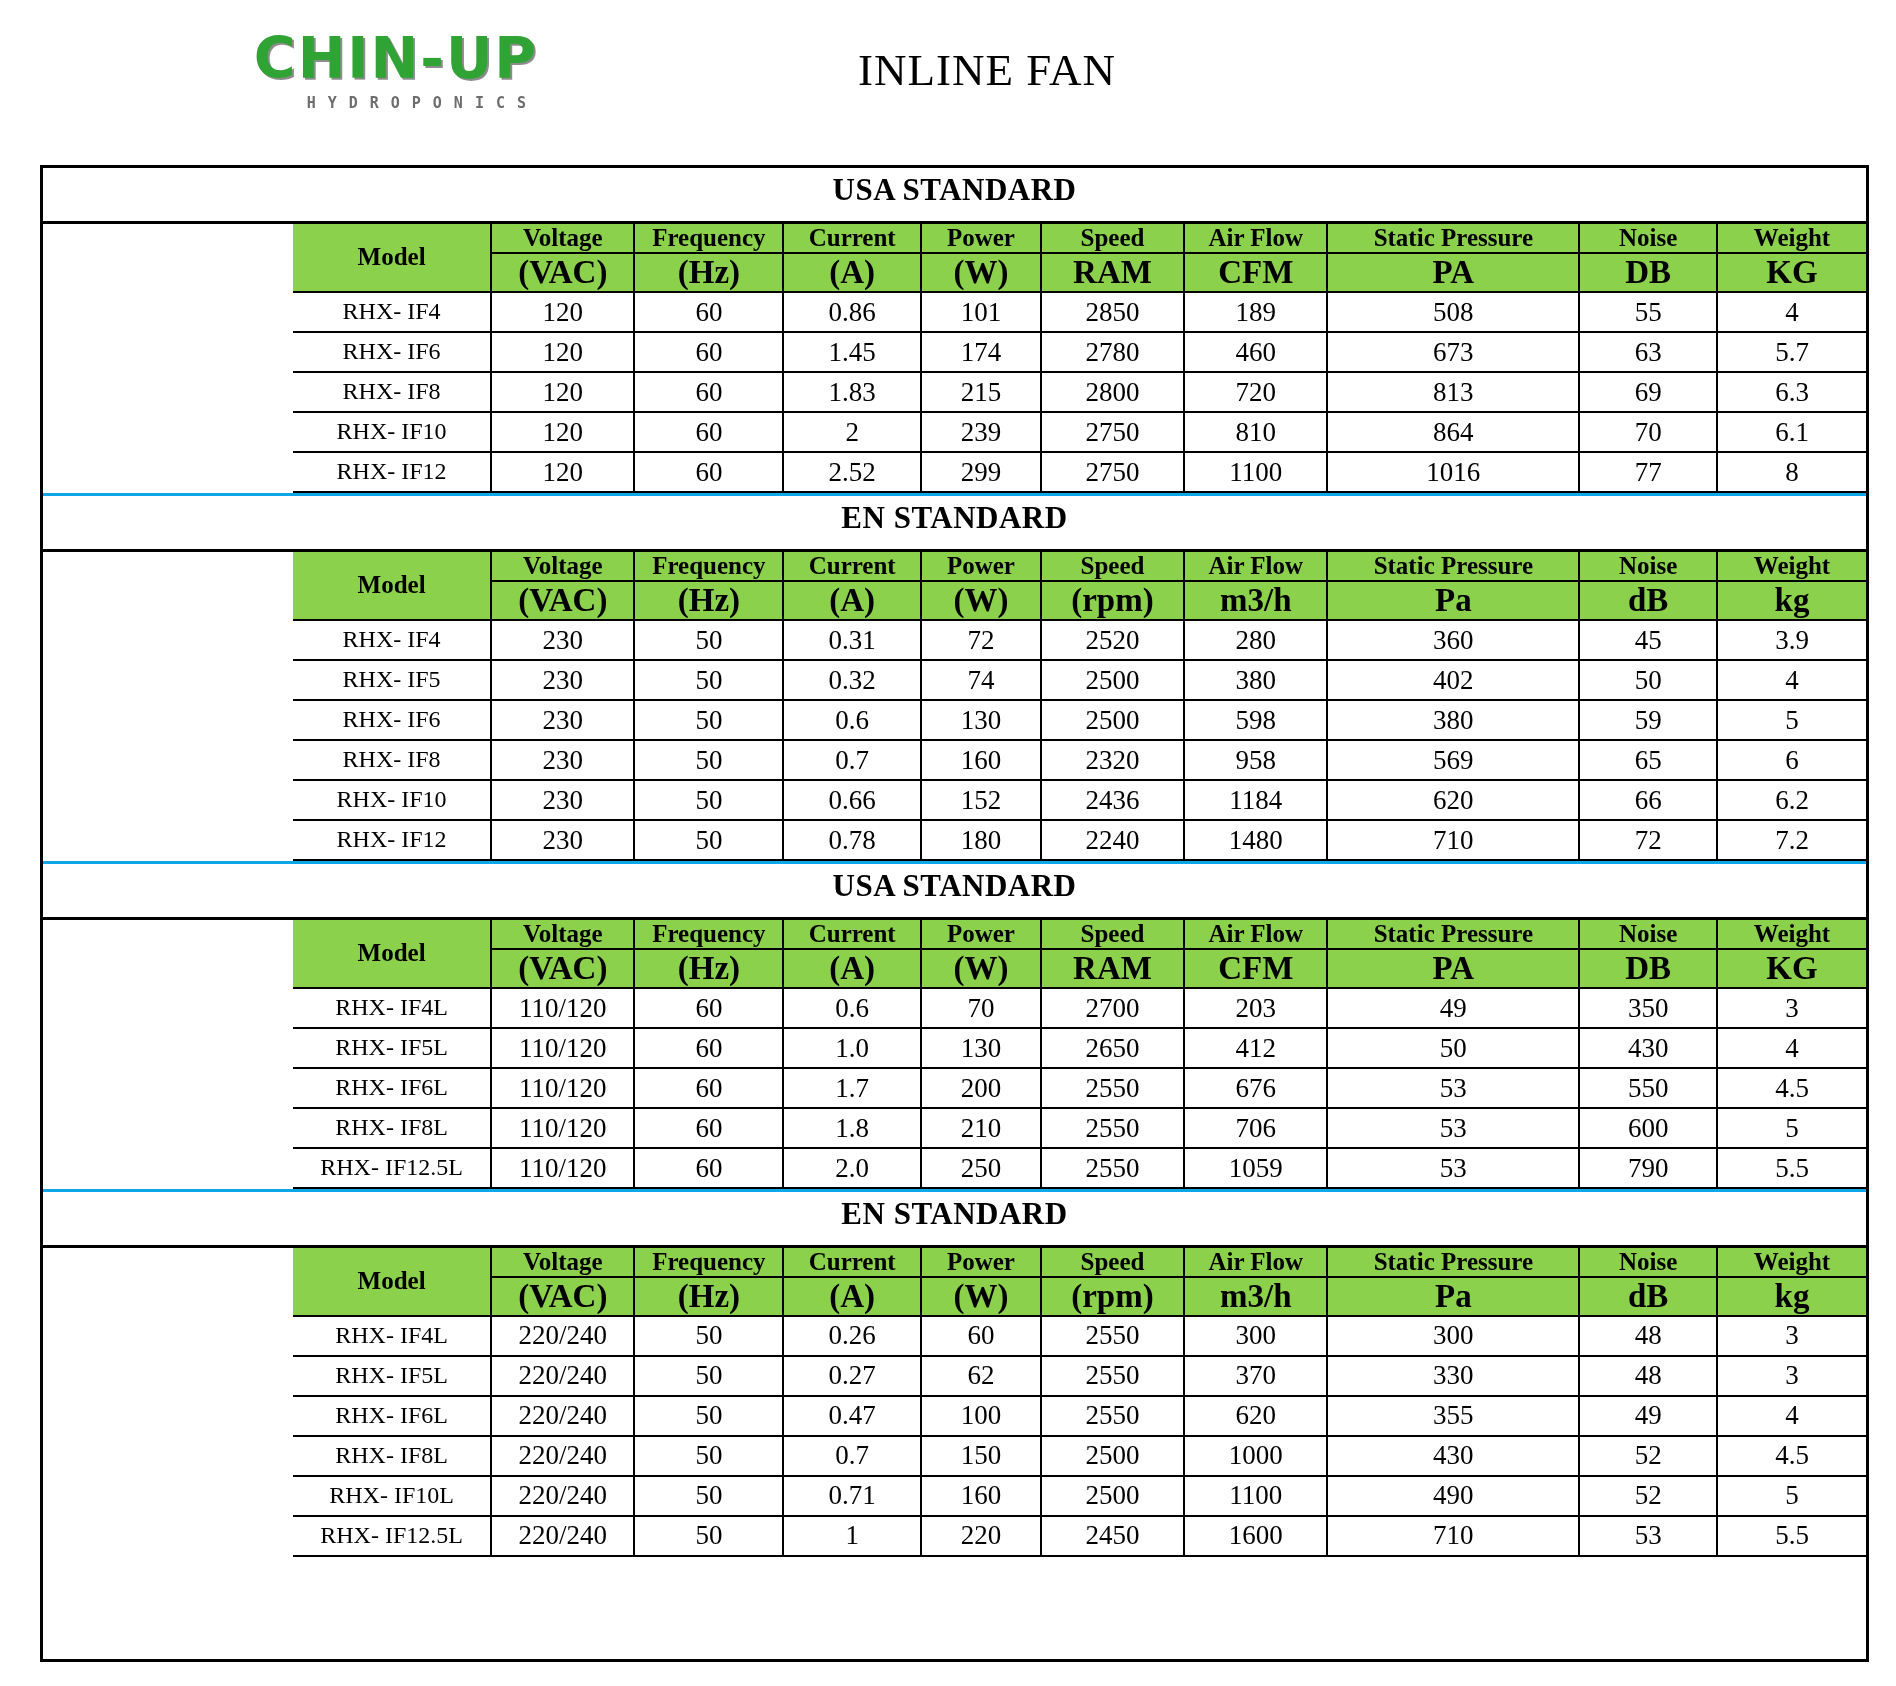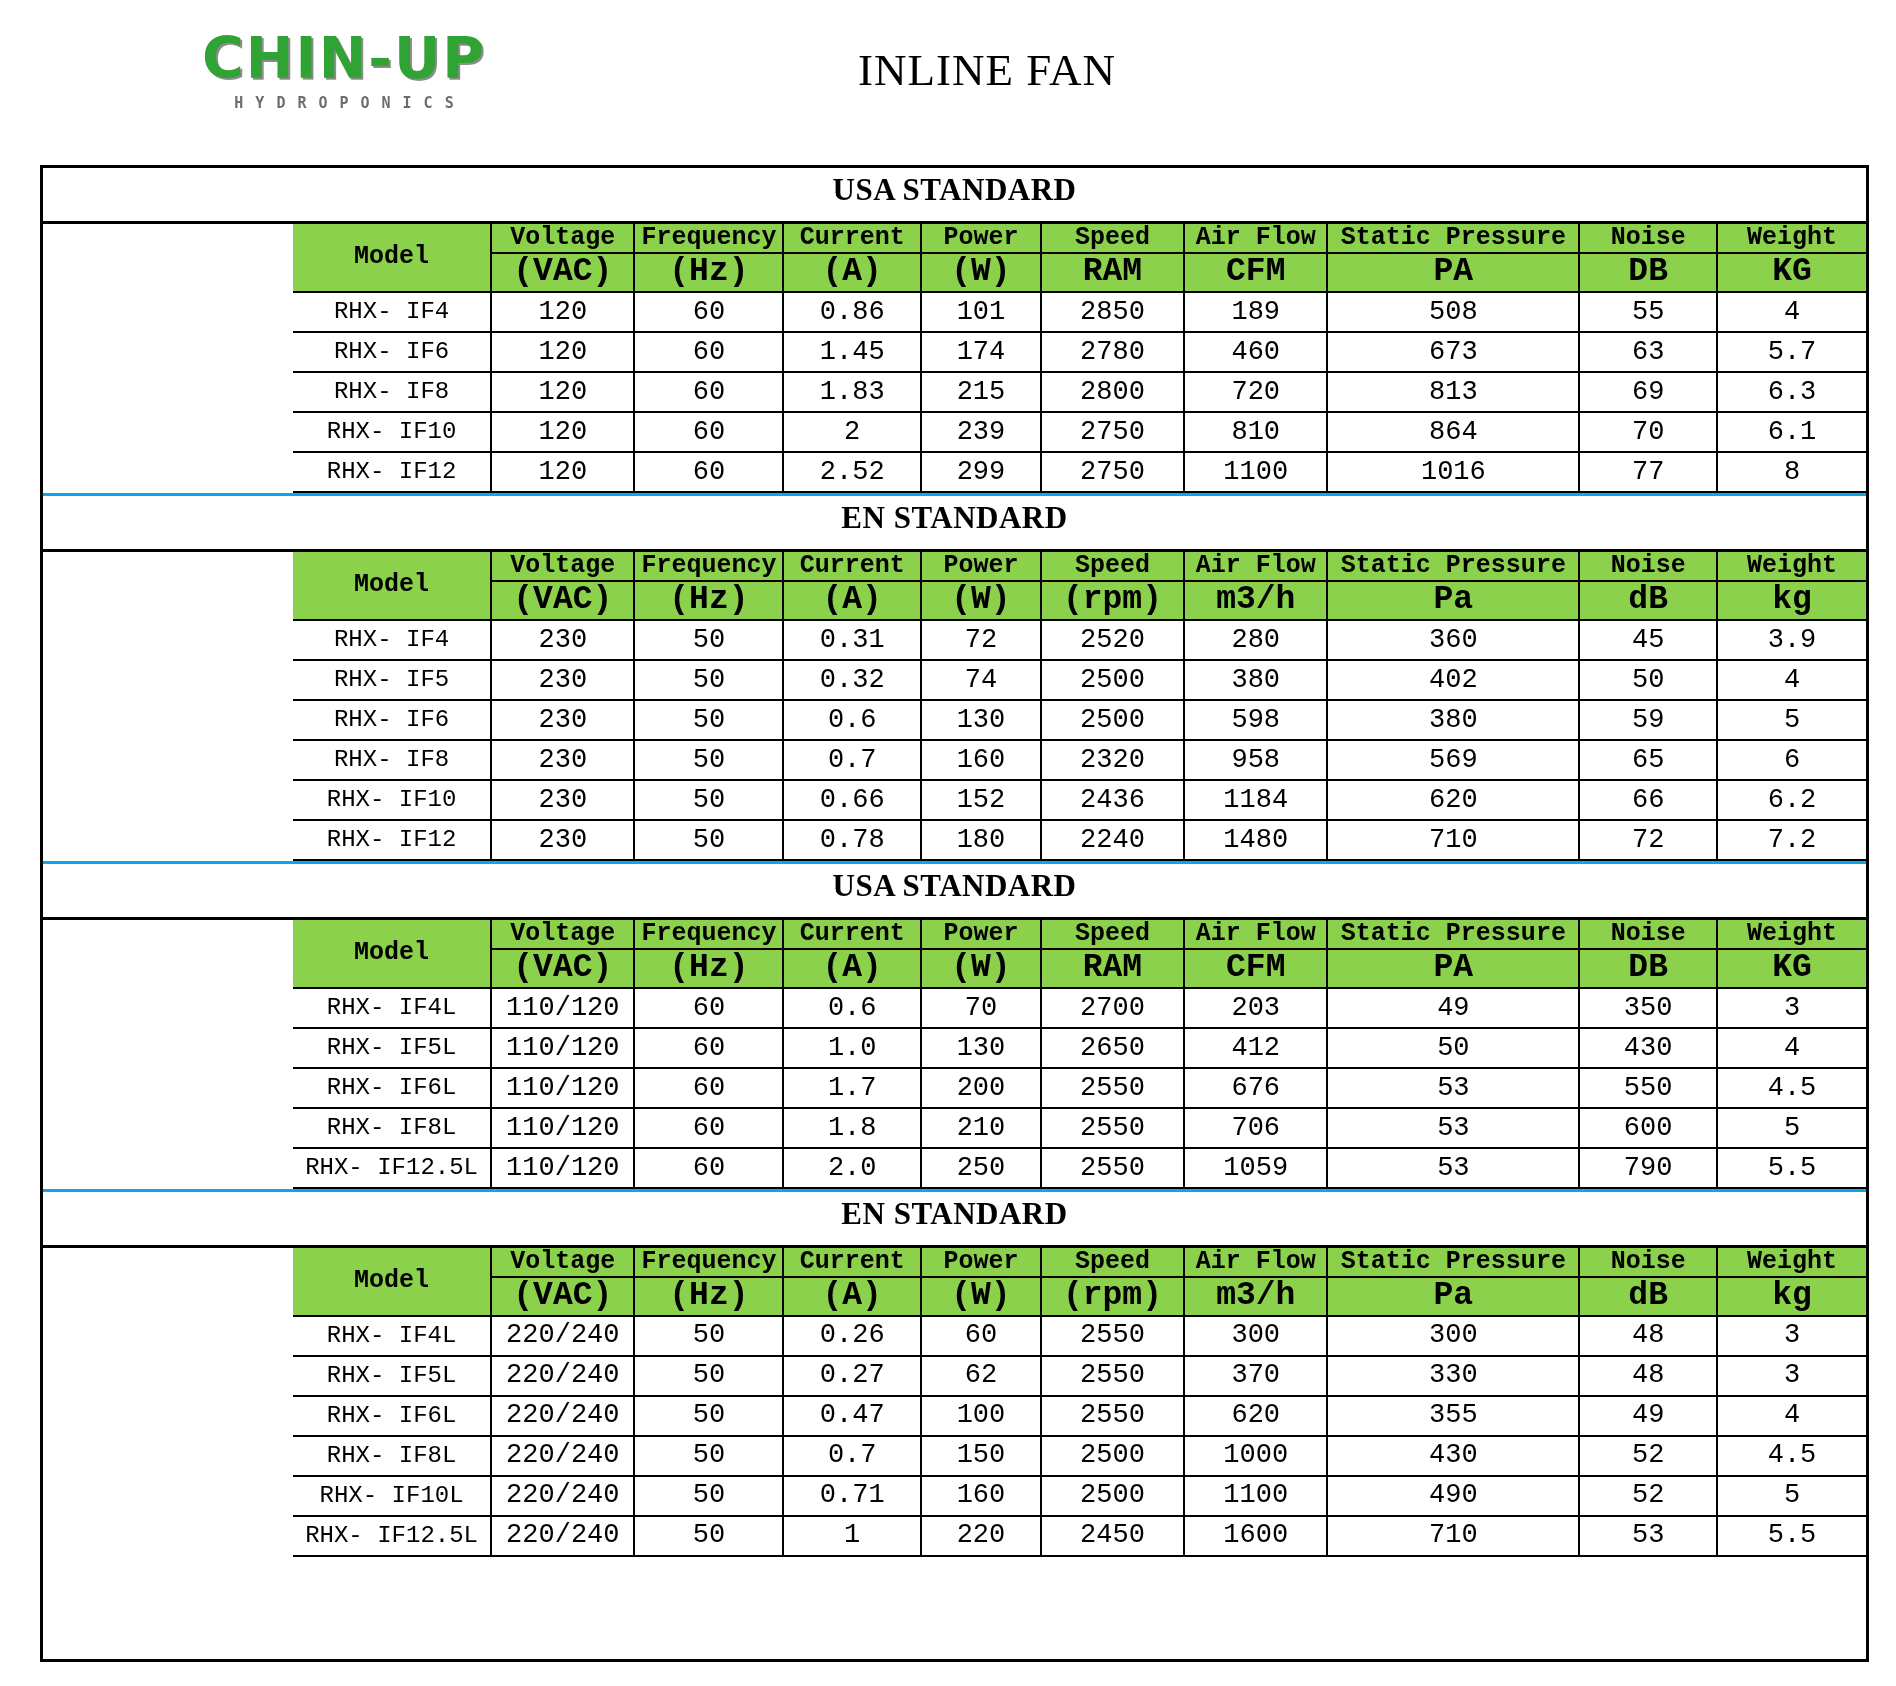--- a/index.html
+++ b/index.html
@@ -17,24 +17,24 @@
 
   
   .topbar {
     height: 132px;
     display: flex;
     align-items: center;
     position: relative;
   }
   .logo-wrap {
     position: absolute;
-    left: 164px;
+    left: 178px;
     top: 30px;
     width: 360px;
-    text-align: center;
+    text-align: right;
   }
   .logo-main {
     font-family: "DejaVu Sans", sans-serif;
     font-weight: 700;
     font-size: 57px;
     letter-spacing: 2px;
     color: #2FA333;
     line-height: 1;
     text-shadow: 2px 2px 0 rgba(0,0,0,.45);
   }
@@ -73,21 +73,21 @@
   .band {
     text-align: center;
     font-size: 31px;
     font-weight: 700;
     letter-spacing: .5px;
     padding: 4px 0 13px 0;
     border-bottom: 3px solid #000;
     background: #fff;
   }
 
-  .secbody { display: flex; width: 100%; align-items: flex-end; font-family: Liberation Mono, monospace; }
+  .secbody { display: flex; width: 100%; align-items: flex-end; }
 
   .imgcell {
     width: 250px;
     flex: 0 0 250px;
     border-right: 3px solid #000;
     position: relative;
     background: #fff;
     overflow: hidden;
   }
   .secbody.lastsec .imgcell { border-bottom: none; }

